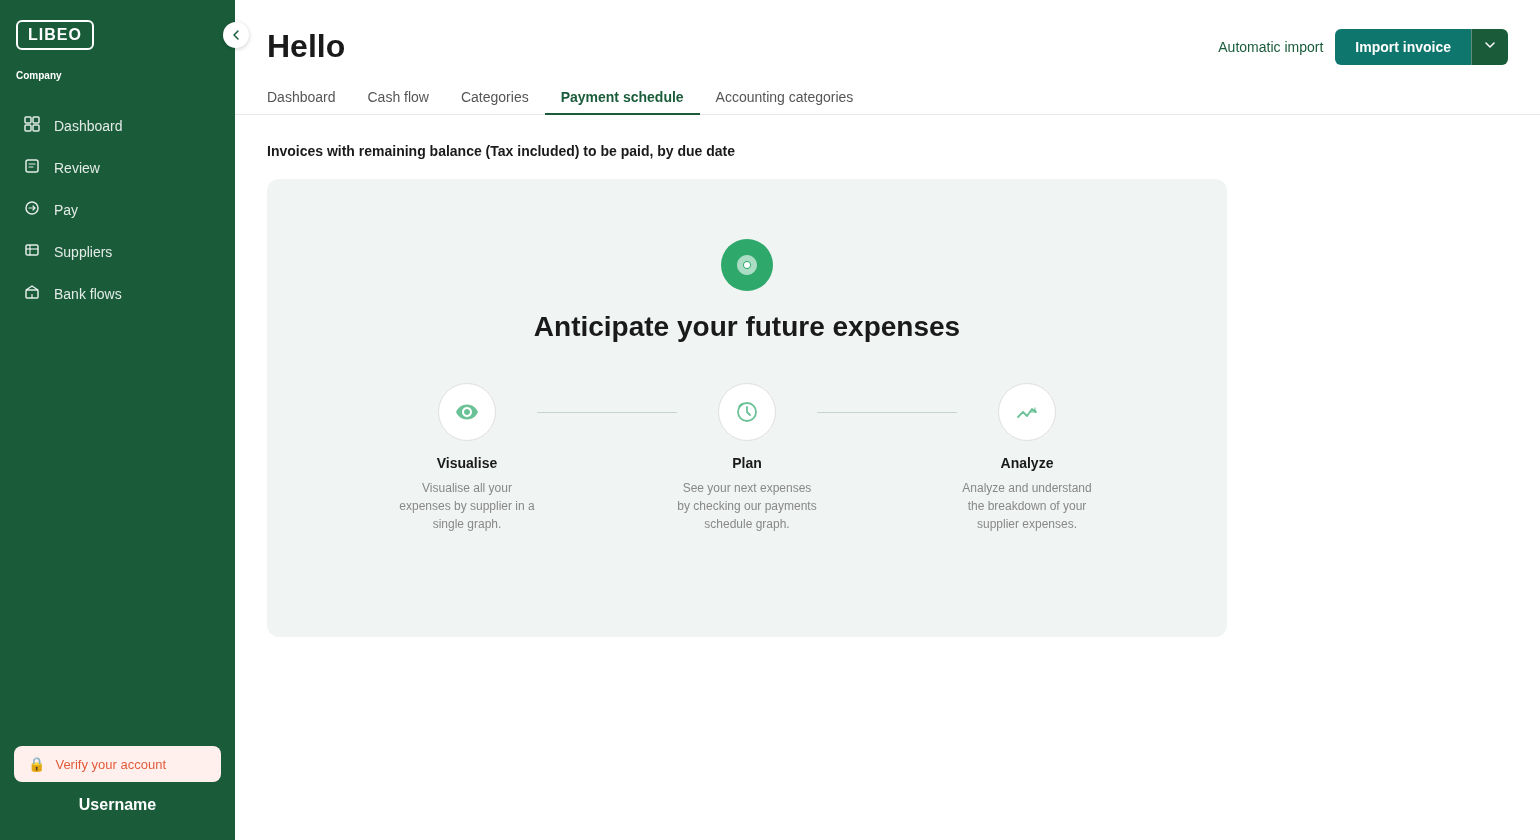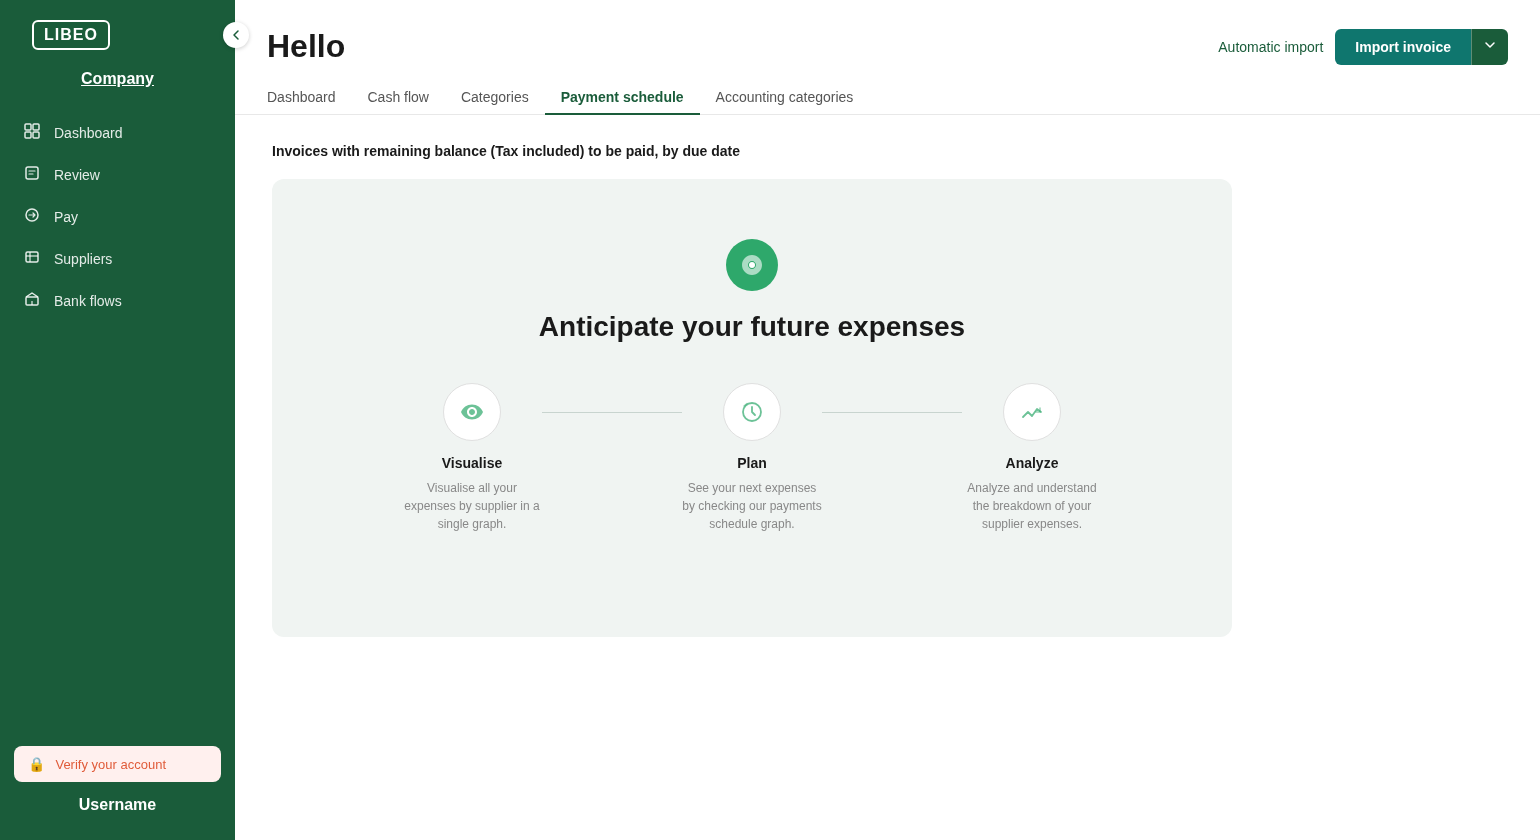--- a/index.html
+++ b/index.html
@@ -12,21 +12,21 @@
       background: #1a5c3a;
       display: flex;
       flex-direction: column;
       height: 100%;
       position: relative;
       color: #fff;
     }
     .sidebar-logo-area {
       display: flex;
       align-items: flex-start;
-      padding: 20px 32px 12px;
+      padding: 20px 16px 12px;
     }
     .logo-box {
       border: 2px solid #fff;
       border-radius: 6px;
       padding: 4px 10px;
       font-weight: 800;
       font-size: 16px;
       letter-spacing: 1px;
       color: #fff;
     }
@@ -40,26 +40,24 @@
       border-radius: 50%;
       display: flex;
       align-items: center;
       justify-content: center;
       cursor: pointer;
       box-shadow: 0 1px 4px rgba(0,0,0,0.2);
       z-index: 10;
     }
     .sidebar-collapse-btn svg { width: 12px; height: 12px; }
     .sidebar-company {
-      text-align: center;
       font-weight: 700;
-      font-size: 16px;
+      font-size: 10px;
       padding: 8px 16px 16px;
       color: #fff;
-      text-decoration: underline;
     }
     .sidebar-nav {
       flex: 1;
       padding: 8px 0;
     }
     .nav-item {
       display: flex;
       align-items: center;
       gap: 12px;
       padding: 11px 22px;
@@ -182,23 +180,22 @@
     }
     .tab:first-child { padding-left: 0; }
     .tab.active {
       color: #1a5c3a;
       border-bottom: 2px solid #1a5c3a;
       font-weight: 600;
     }
 
     
     .content {
-      padding: 28px 16px;
+      padding: 28px 32px;
       flex: 1;
-      margin-left: 21px;
     }
     .section-subtitle {
       font-size: 14px;
       font-weight: 600;
       color: #1a1a1a;
       margin-bottom: 20px;
     }
 
     
     .empty-state-card {

